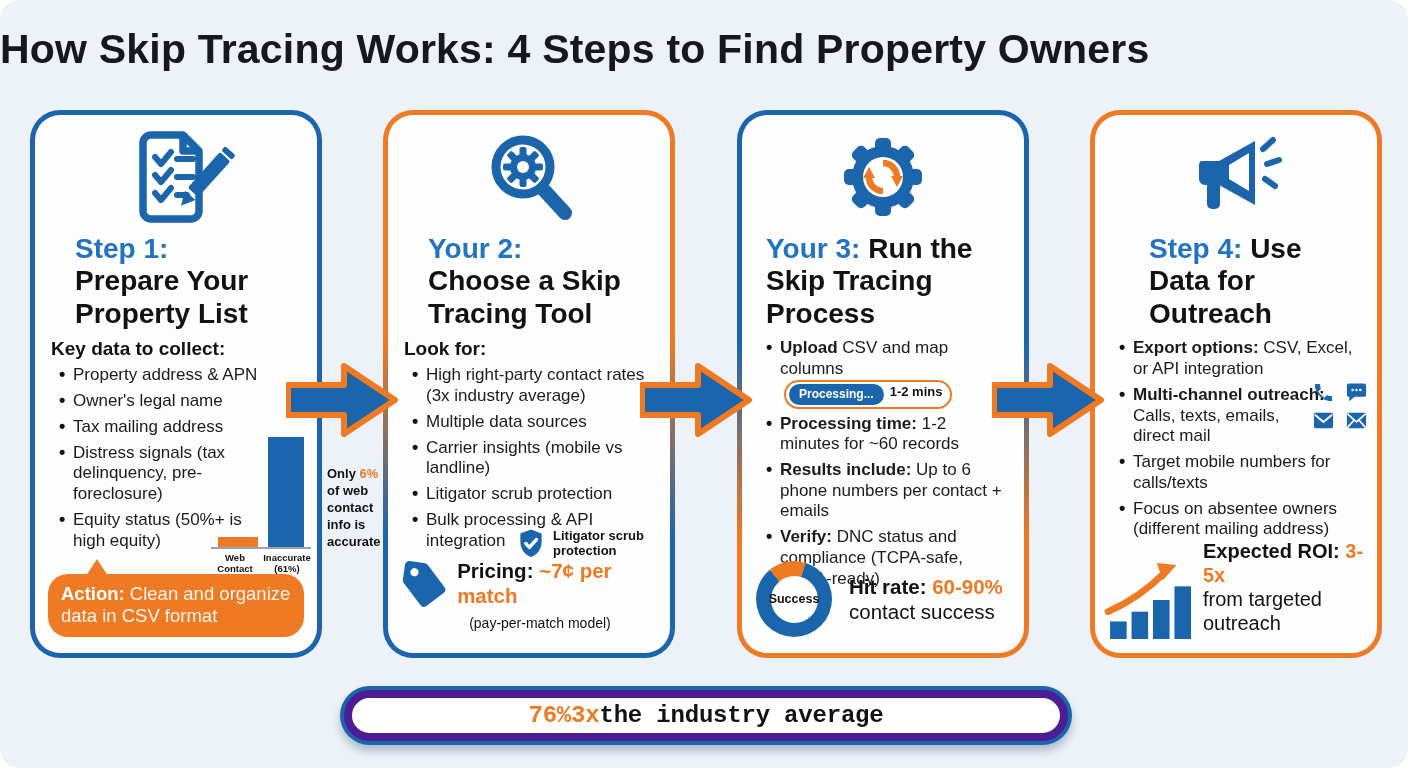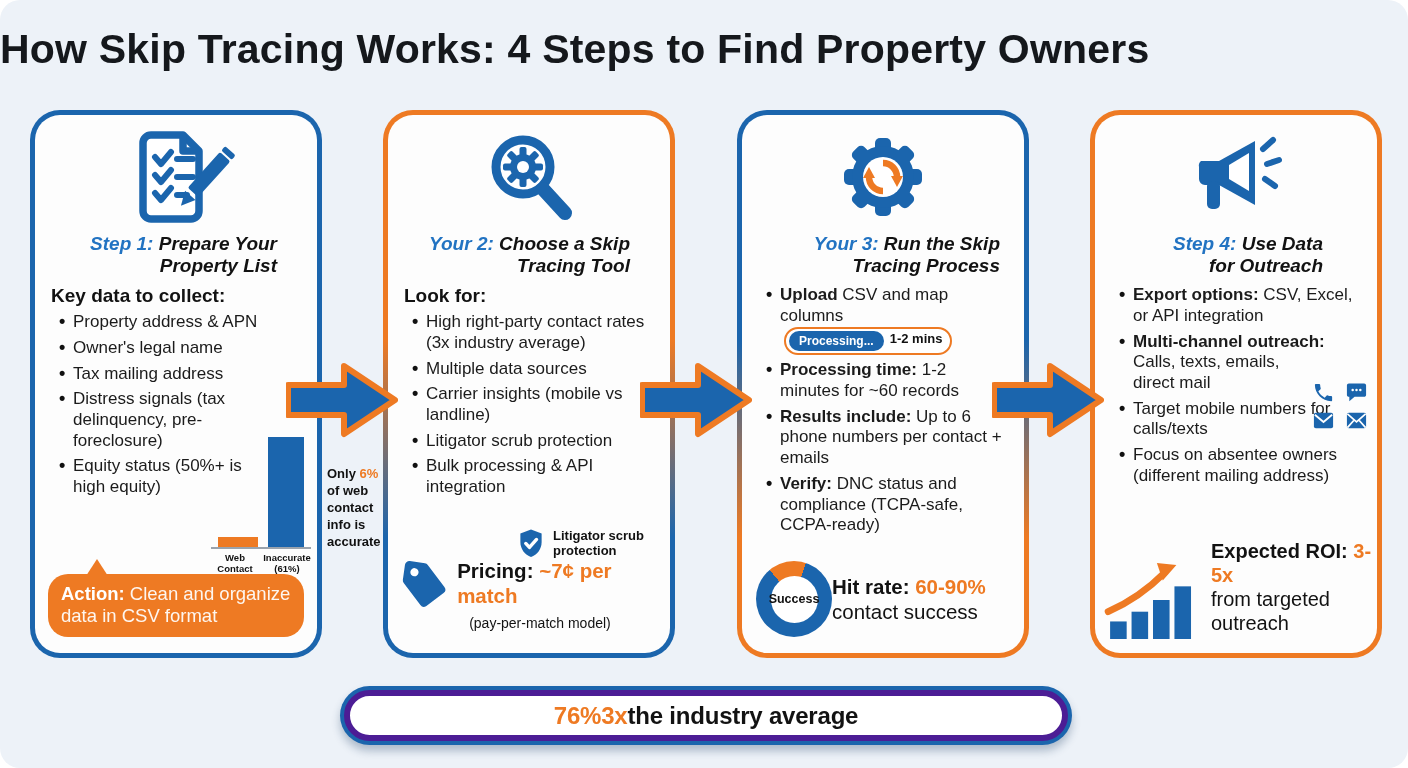--- a/index.html
+++ b/index.html
@@ -18,22 +18,22 @@
   .card-1{left:30px;background:#1b65ad;}
   .card-2{left:383px;background:linear-gradient(180deg,#ee7a23 0%,#ee7a23 42%,#1b65ad 78%);}
   .card-3{left:737px;background:linear-gradient(180deg,#1b65ad 0%,#1b65ad 42%,#ee7a23 78%);}
   .card-4{left:1090px;background:#ee7a23;}
   .card-inner{width:100%;height:100%;background:#fdfdfd;border-radius:25px;position:relative;
         padding:10px 16px;box-sizing:border-box;}
 
   .icon-wrap{height:104px;display:flex;align-items:center;justify-content:center;}
   .step-icon{height:100px;width:130px;}
 
-  .step-title{text-align:right;font-size:19px;line-height:1.16;font-weight:700;color:#121212;
-        margin:4px 0 8px;font-style:italic;}
+  .step-title{text-align:left;font-size:28px;line-height:1.16;font-weight:700;color:#121212;
+        margin:4px 0 8px;}
   .pad-a{padding:0 24px;}
   .pad-b{padding:0 8px;}
   .pad-c{padding:0 38px;}
   .step-title .sl{color:#2273c2;}
 
   .subhead{font-size:19px;font-weight:700;color:#121212;margin:2px 0 2px;}
 
   ul.bullets{margin:4px 0 0;padding:0 0 0 8px;list-style:none;}
   ul.bullets li{font-size:17px;line-height:1.22;color:#1b1b1b;margin:5px 0;position:relative;
         padding-left:14px;}
@@ -72,53 +72,53 @@
   .pricing-text{font-size:20.5px;line-height:1.22;color:#121212;}
   .pricing-note{font-size:14px;font-weight:400;margin-left:12px;}
 
   
   .pill-wrap{display:inline-flex;gap:6px;border:2.5px solid #ee7a23;
         border-radius:16px;background:#fff;padding:2px 8px 2px 3px;vertical-align:middle;
         margin-left:4px;white-space:nowrap;}
   .pill-status{background:#1b65ad;color:#fff;font-size:12px;font-weight:700;border-radius:11px;
         padding:3px 10px;}
   .pill-time{font-size:13px;font-weight:700;color:#111;}
-  .hit-row{position:absolute;left:14px;bottom:16px;display:flex;align-items:center;gap:0;}
+  .hit-row{position:absolute;left:14px;bottom:16px;display:flex;align-items:center;gap:17px;}
   .donut{width:76px;height:76px;border-radius:50%;flex:0 0 auto;
         background:conic-gradient(from -40deg,#ee7a23 0 58deg,#1b65ad 58deg 360deg);
         display:flex;align-items:center;justify-content:center;}
   .donut-hole{width:47px;height:47px;background:#fff;border-radius:50%;display:flex;
         align-items:center;justify-content:center;font-size:12.5px;font-weight:700;color:#111;}
   .hit-text{font-size:20.5px;line-height:1.22;color:#121212;}
 
   
   .chan-icons{position:absolute;right:8px;top:266px;display:grid;
         grid-template-columns:24px 24px;gap:5px 9px;}
   .chan-icons svg{width:23px;height:23px;}
-  .roi-row{position:absolute;left:8px;bottom:14px;display:flex;align-items:flex-end;gap:8px;}
+  .roi-row{position:absolute;left:8px;bottom:14px;display:flex;align-items:flex-end;}
   .roi-chart{width:100px;height:78px;flex:0 0 auto;}
   .roi-text{font-size:20px;line-height:1.2;color:#121212;padding-bottom:4px;}
 
   
   .arrow{position:absolute;top:357px;width:112px;height:86px;}
   .arrow-1{left:286px;}
   .arrow-2{left:640px;}
   .arrow-3{left:992px;}
 
   
   .gap-note{position:absolute;left:327px;top:466px;width:64px;font-size:13px;font-weight:700;
         line-height:1.3;color:#111;}
 
   
   .banner{position:absolute;left:340px;top:686px;width:732px;height:59px;background:#1b65ad;
         border-radius:32px;padding:4px;box-sizing:border-box;
         box-shadow:0 6px 9px rgba(25,60,100,.30);}
-  .banner-inner{height:100%;background:#fff;border:6px solid #4c1d95;border-radius:26px;
+  .banner-inner{height:100%;background:#fff;border:8px solid #4c1d95;border-radius:26px;
         display:flex;align-items:center;justify-content:center;font-size:24px;font-weight:700;
-        color:#121212;box-sizing:border-box;letter-spacing:-.2px;white-space:nowrap;}
+        color:#121212;box-sizing:border-box;letter-spacing:-.2px;white-space:nowrap;font-family:Liberation Mono, monospace;}
 </style>
 </head>
 <body>
 
 <div class="canvas">
 
   <div class="main-title"><span>How </span><span class="em">Skip Tracing Works:</span><span> 4 Steps to Find Property Owners</span></div>
 
   <div class="card card-1">
     <div class="card-inner">

